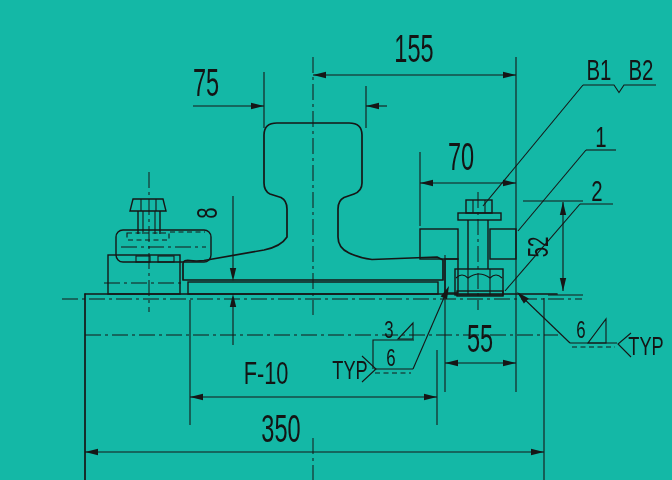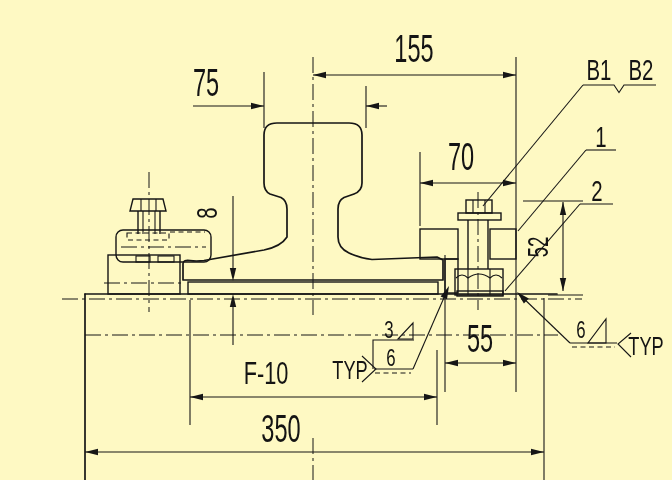--- a/index.html
+++ b/index.html
@@ -1,16 +1,16 @@
 <!DOCTYPE html>
 <html><head>
 <meta charset="utf-8">
 <style>
   html,body{margin:0;padding:0;background:#ffffff;}
-  #stage{position:relative;width:672px;height:480px;background:#fef9c3;overflow:hidden;}
+  #stage{position:relative;width:672px;height:480px;background:#14b8a6;overflow:hidden;}
   svg{position:absolute;left:0;top:0;}
   .obj{stroke:#161616;stroke-width:1.7;fill:none;stroke-linejoin:round;stroke-linecap:round;}
   .med{stroke:#161616;stroke-width:1.4;fill:none;}
   .thin{stroke:#161616;stroke-width:1.1;fill:none;}
   .cl{stroke:#161616;stroke-width:1;fill:none;stroke-dasharray:16 4 3 4;}
   .hid{stroke:#161616;stroke-width:1.1;fill:none;stroke-dasharray:5 3.5;}
   .arr{fill:#161616;stroke:none;}
   .t{fill:#141414;font-family:"Liberation Sans",sans-serif;}
   .s38{font-size:38px;}
   .s32{font-size:32px;}

